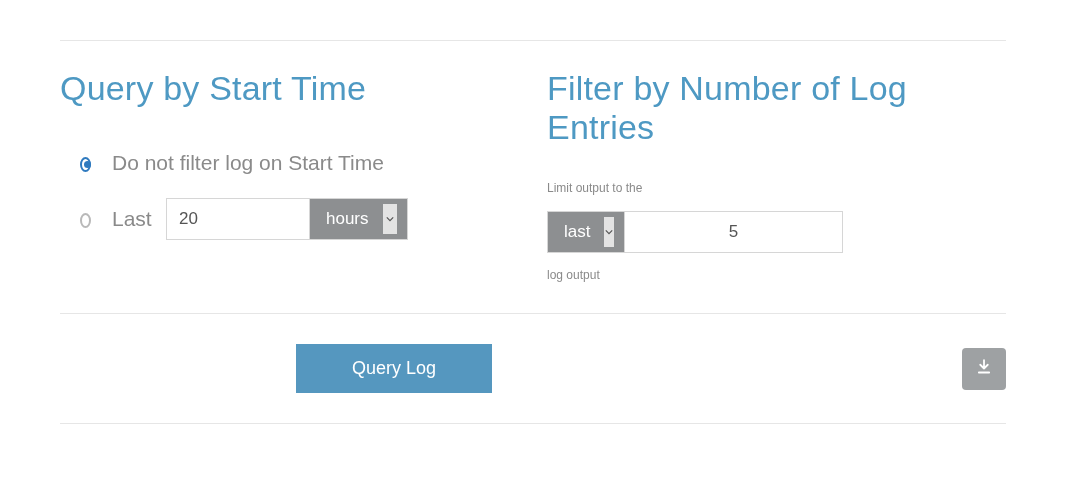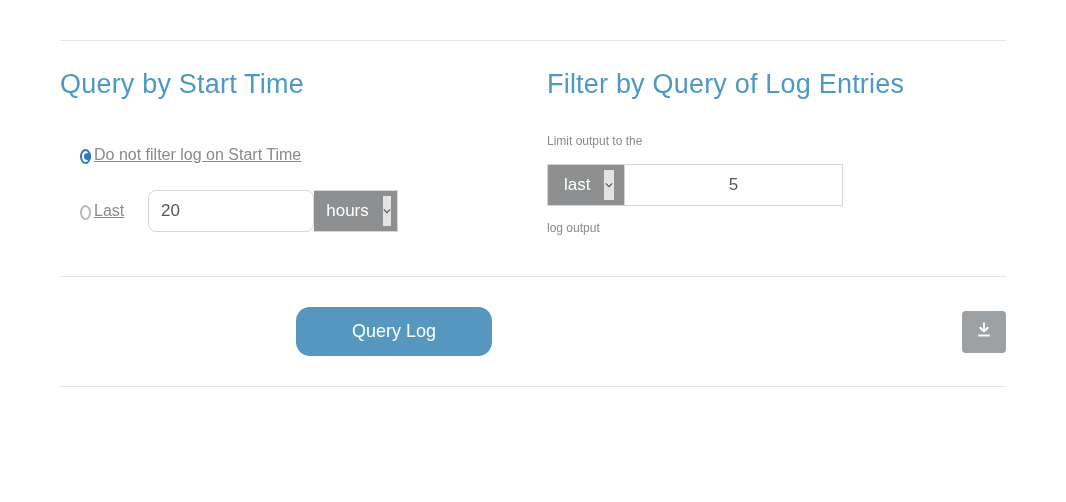--- a/index.html
+++ b/index.html
@@ -23,21 +23,21 @@
   .columns {
     display: flex;
     padding-top: 28px;
     padding-bottom: 30px;
   }
   .col-left { width: 50%; padding-right: 20px; }
   .col-right { width: 50%; padding-left: 14px; }
   h2 {
     font-weight: 400;
     color: #4e99c3;
-    font-size: 27px;
+    font-size: 34px;
     margin: 0 0 34px 0;
     letter-spacing: 0.2px;
   }
   .option-row {
     display: flex;
     align-items: center;
     margin-bottom: 14px;
     min-height: 42px;
   }
   .option-row .radio-wrap {
@@ -61,39 +61,39 @@
   }
   input[type=radio]:checked::after {
     content: "";
     position: absolute;
     left: 2px; top: 2px;
     width: 7px; height: 7px;
     border-radius: 50%;
     background: #2f7abf;
   }
   .opt-label {
-    font-size: 16px;
+    font-size: 21px;
     color: #8a8a8a;
+    margin-left: 18px;
     min-width: 54px;
-    text-decoration: underline;
   }
   .txt {
     font-size: 12px;
     color: #8a8a8a;
   }
   .field, .num-field, .small-field {
     border: 1px solid #d6d6d6;
     height: 42px;
     padding: 0 12px;
     font-size: 17px;
     color: #555;
     background: #fff;
     font-family: inherit;
   }
-  .num-field { width: 166px; border-radius: 8px; }
+  .num-field { width: 144px; }
   .count-field { width: 218px; text-align: center; border-left: none; }
   .select-like {
     display: inline-flex;
     align-items: center;
     height: 42px;
     background: #8d8f91;
     color: #fff;
     font-size: 17px;
     padding: 0 10px 0 16px;
     border: 1px solid #d6d6d6;
@@ -102,38 +102,38 @@
   .select-caret {
     width: 14px;
     height: 30px;
     margin-left: 14px;
     background: #e3e3e3;
     display: flex;
     align-items: center;
     justify-content: center;
   }
   .select-caret svg { display:block; }
-  .left-select { border-left: none; width: 84px; justify-content: center; }
+  .left-select { border-left: none; width: 98px; justify-content: space-between; }
   .right-select { width: 78px; justify-content: space-between; }
   .filter-row1 { display:flex; margin-top:6px; margin-bottom:12px; }
   .filter-intro { margin-bottom: 16px; display:block; }
   .action-bar {
     position: relative;
     padding: 30px 0 30px 0;
     display: flex;
     align-items: center;
   }
   .query-btn {
     background: #5597bf;
     color: #fff;
     border: none;
     font-size: 18px;
     font-family: inherit;
     padding: 14px 56px;
-    border-radius: 14px;
+    border-radius: 0;
     cursor: pointer;
     margin-left: 236px;
   }
   .download-btn {
     position: absolute;
     right: 0;
     top: 50%;
     transform: translateY(-50%);
     width: 44px; height: 42px;
     background: #9ea1a3;
@@ -176,21 +176,21 @@
             <svg width="8" height="8" viewBox="0 0 10 10">
                 <path d="M1 3 L5 7 L9 3" fill="none" stroke="#555" stroke-width="1.5"></path>
               </svg>
           </span>
         </span>
       </div>
 
     </div>
 
     <div class="col-right">
-      <h2>Filter by Query of Log Entries</h2>
+      <h2>Filter by Number of Log Entries</h2>
 
       <span class="txt filter-intro">Limit output to the</span>
 
       <div class="filter-row1">
         <span class="select-like right-select">
           <span>last</span>
           <span class="select-caret">
             <svg width="8" height="8" viewBox="0 0 10 10">
                 <path d="M1 3 L5 7 L9 3" fill="none" stroke="#555" stroke-width="1.5"></path>
               </svg>

